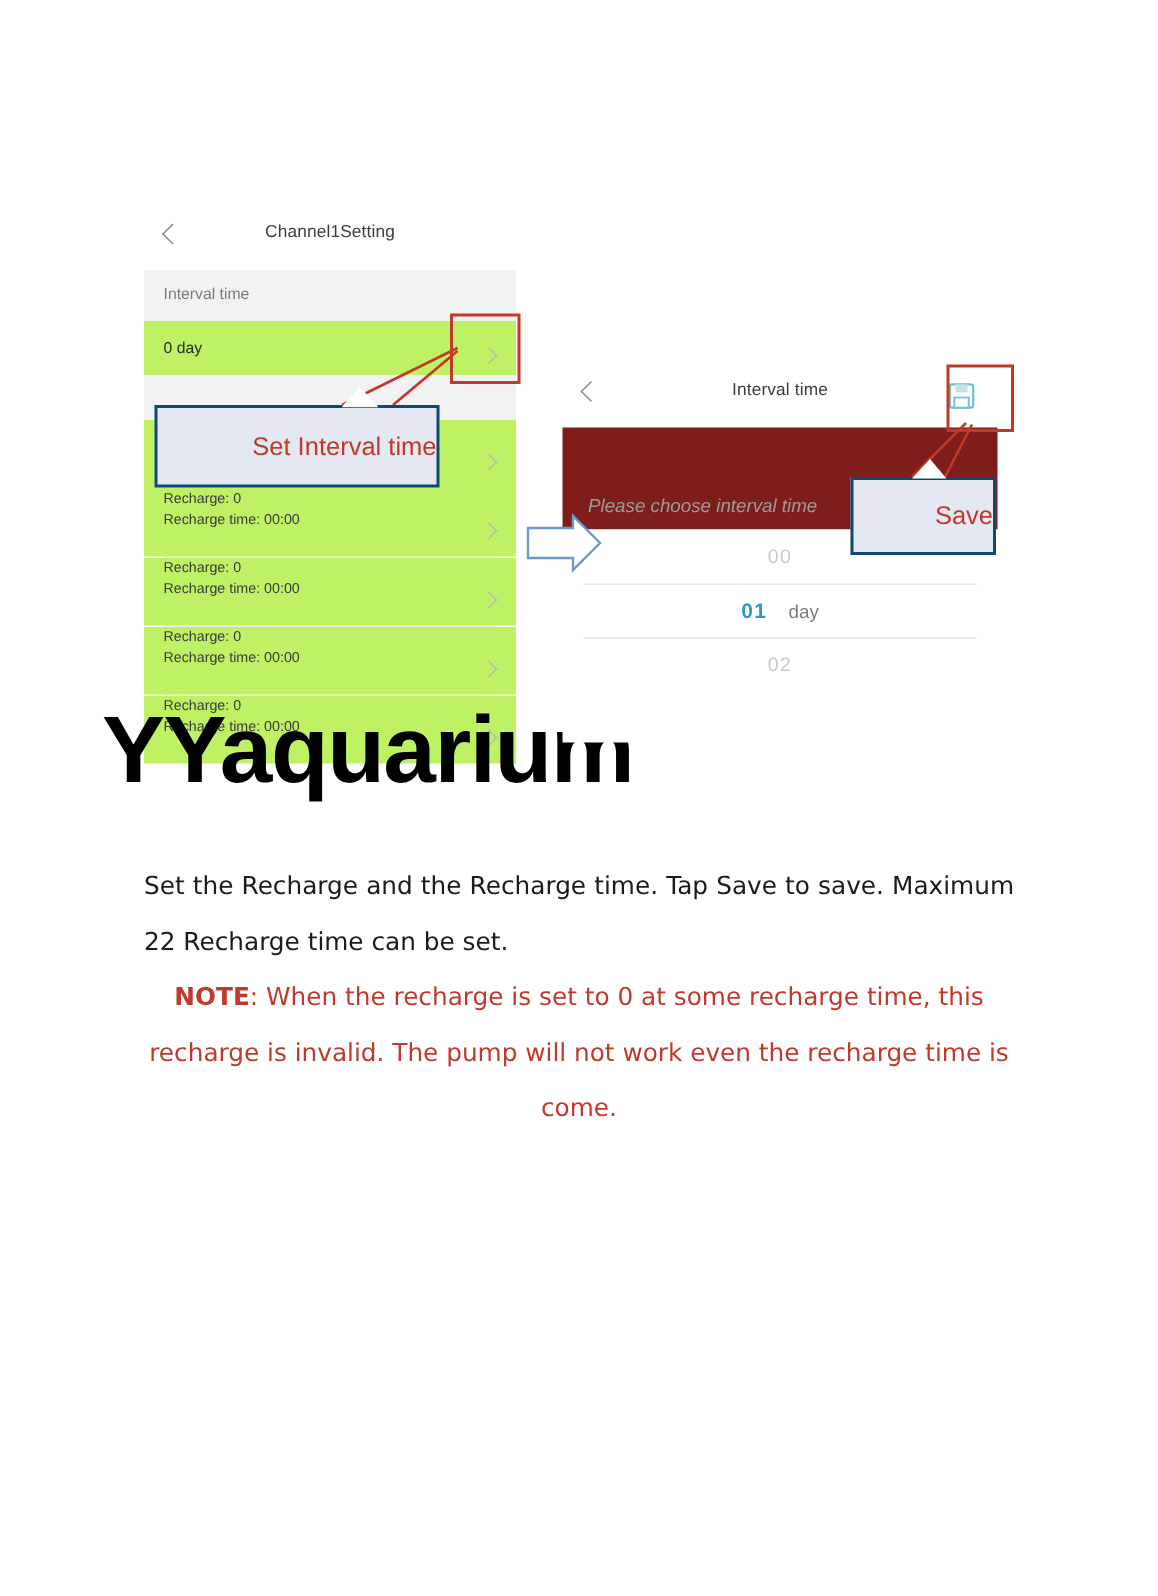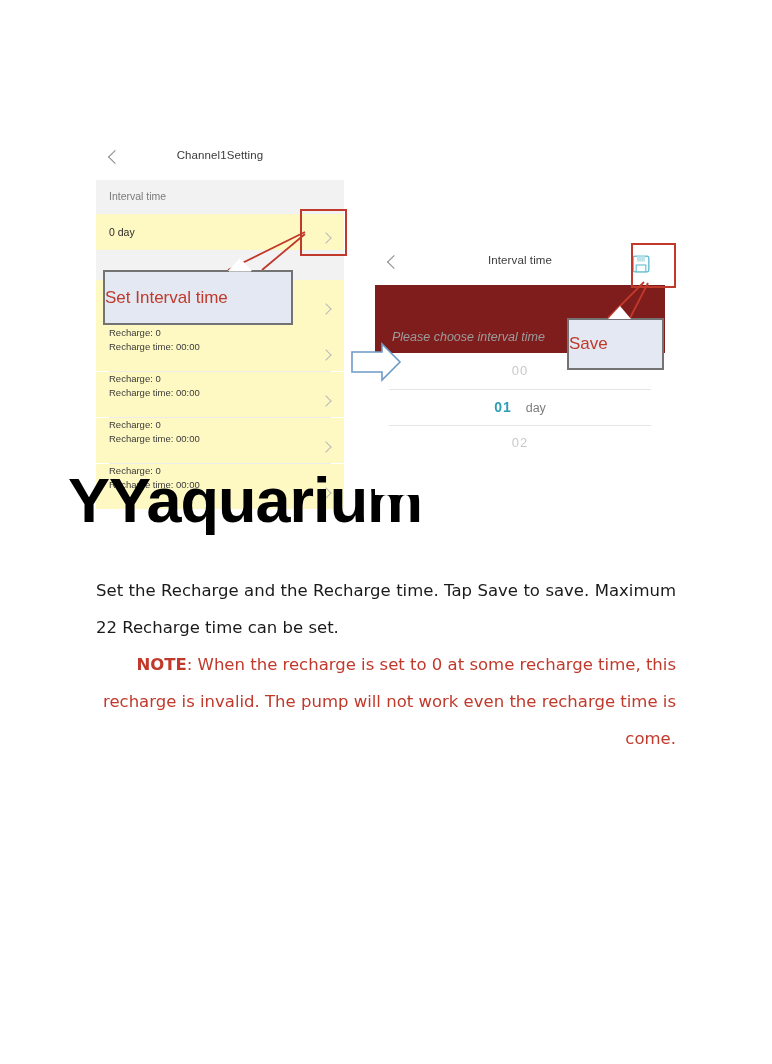--- a/index.html
+++ b/index.html
@@ -99,21 +99,21 @@
   }
   #panel-left .section-band .band-label {
     position: absolute;
     left: 13px;
     top: 10px;
     font-size: 10.5px;
     color: #7b7b7b;
   }
   .lrow {
     position: relative;
-    background: #fef9c3;
+    background: #bef264;
     padding: 0 13px;
     box-sizing: border-box;
   }
   .lrow .rowchev {
     position: absolute;
     right: 14px;
     top: 50%;
     margin-top: -4px;
     color: #b9b9b9;
   }
@@ -193,25 +193,25 @@
   
   .ann-box {
     position: absolute;
     border: 2px solid #c0392b;
     background: transparent;
     z-index: 6;
   }
   .callout {
     position: absolute;
     background: #e3e8f2;
-    border: 2px solid #737373;
+    border: 2px solid #0c4a6e;
     color: #c0392b;
     display: flex;
     align-items: center;
-    justify-content: flex-start;
+    justify-content: flex-end;
     z-index: 7;
     box-sizing: border-box;
   }
   #callout-interval {
     left: 103px;
     top: 270px;
     width: 190px;
     height: 55px;
     font-size: 17px;
   }
@@ -246,21 +246,21 @@
     font-size: 16.5px;
     line-height: 37px;
     text-align: justify;
     color: #1a1a1a;
   }
   #copy p.note {
     color: #c0392b;
     text-align: justify;
   }
   #copy p.note b { font-weight: 700; }
-  #copy p.last { text-align: right; }
+  #copy p.last { text-align: center; }
 </style>
 </head>
 <body>
 
 <div id="figure">
 
   <div id="watermark">YYaquarium</div>
 
   <div class="panel" id="panel-left">
 

